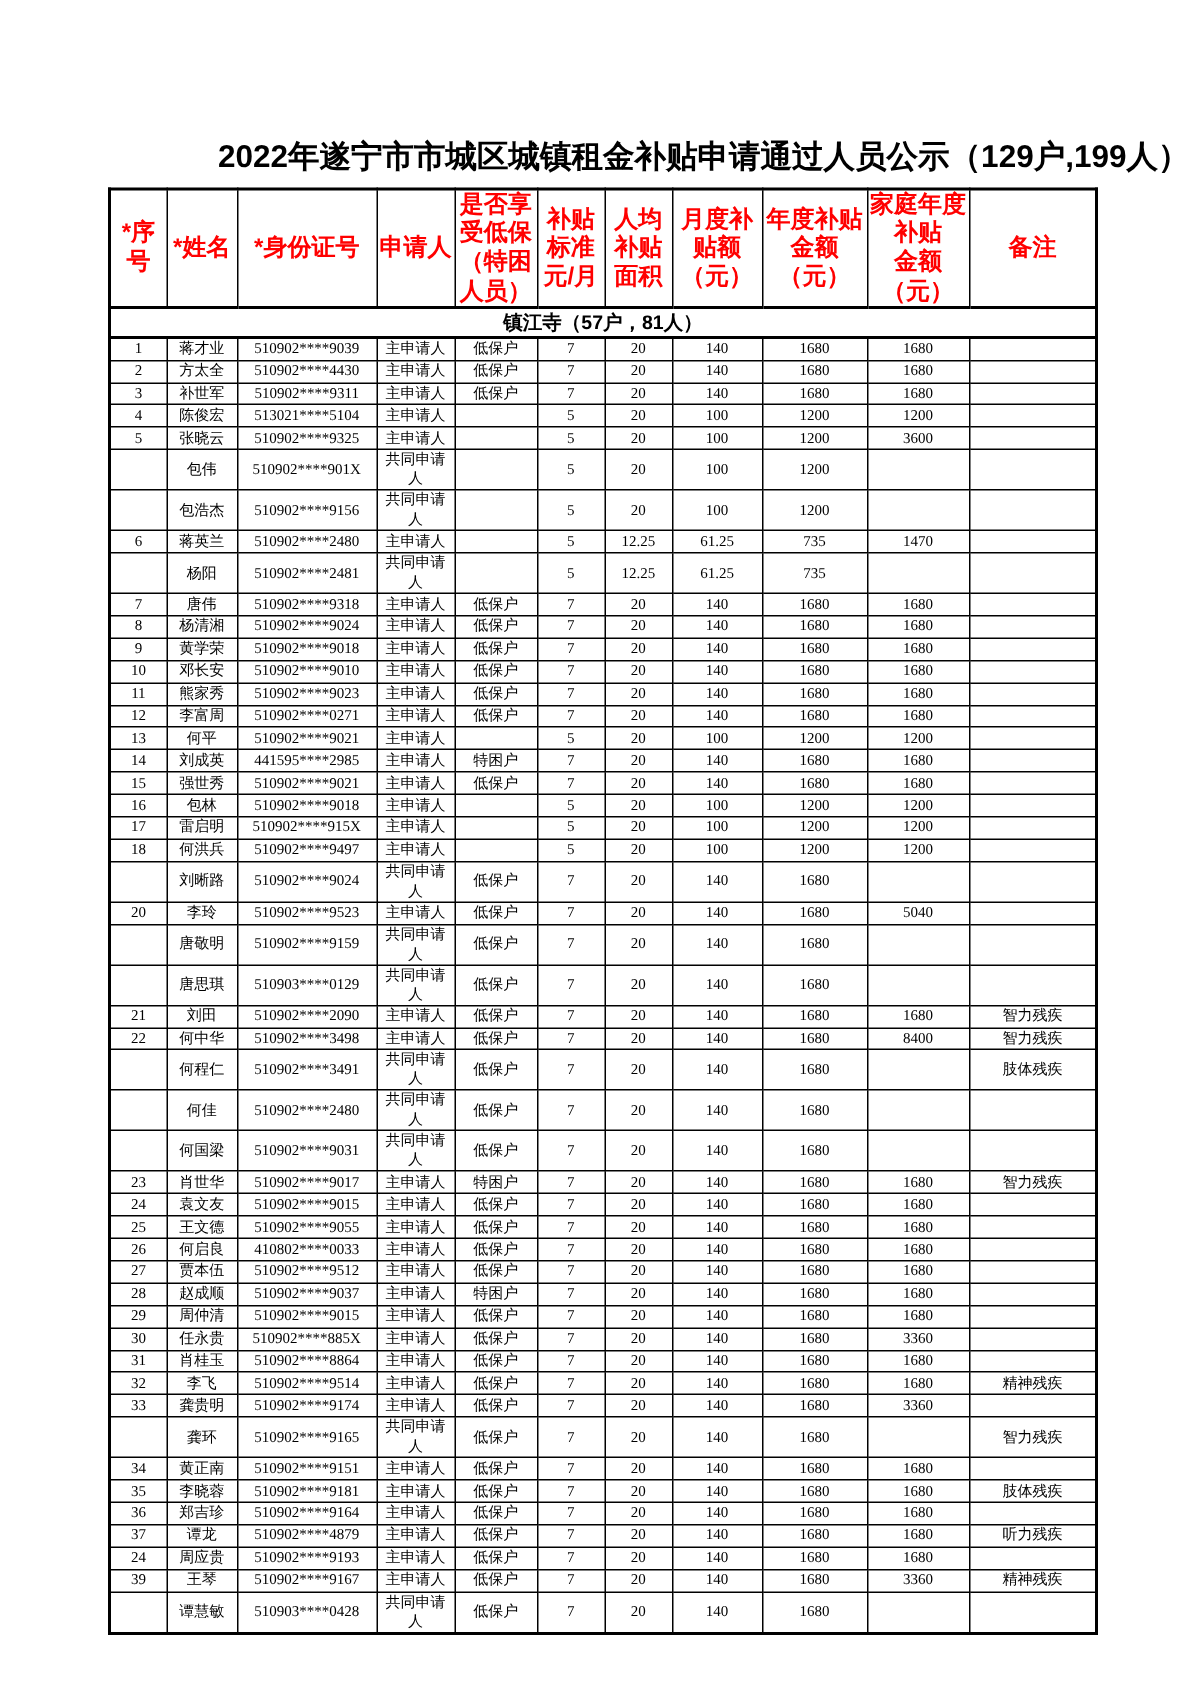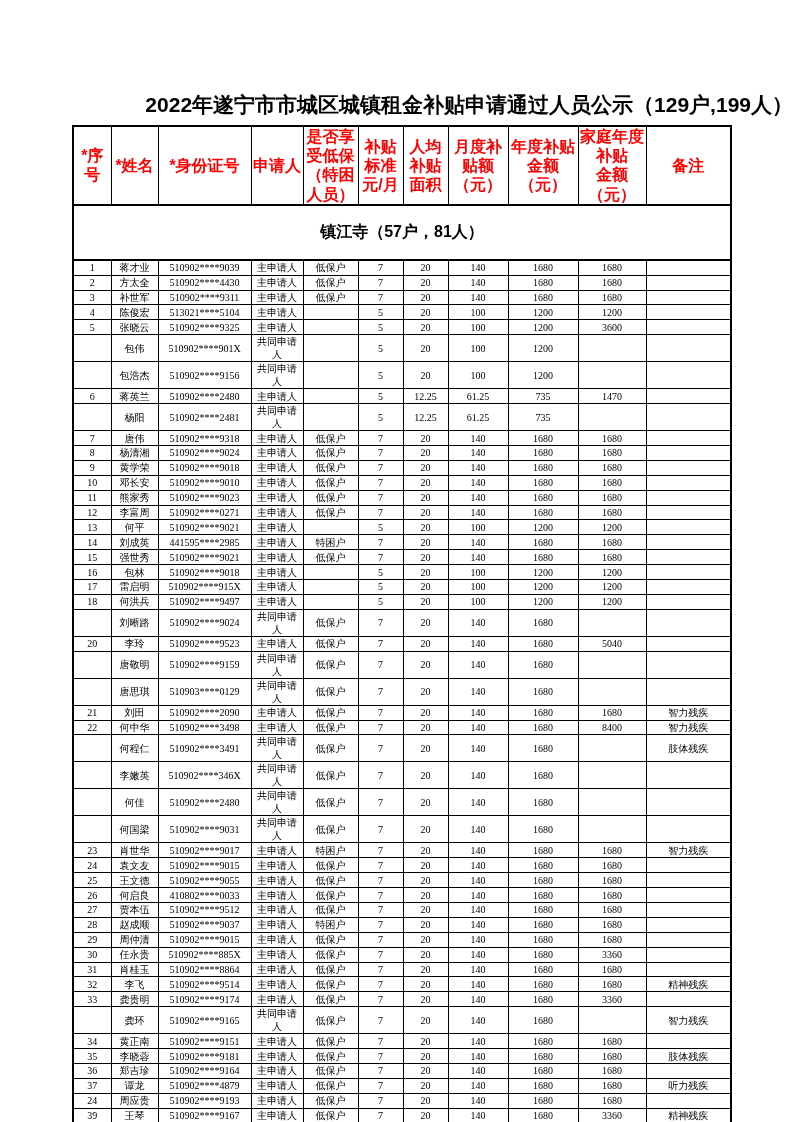--- a/index.html
+++ b/index.html
@@ -38,24 +38,24 @@
     height:30px;
     padding:0 1px;
     text-align:center;
     vertical-align:middle;
   }
   table.subsidy tr.section-row td {
     border:1px solid #000;
     border-bottom:2px solid #000;
     font-family:"Liberation Sans", sans-serif;
     font-weight:bold;
-    font-size:16px;
+    font-size:13px;
     text-align:center;
     height:17px;
-    padding:16px;
+    padding:0;
   }
   table.subsidy tbody.data td {
     border:1px solid #000;
     font-size:10px;
     line-height:13px;
     text-align:center;
     vertical-align:middle;
     height:13.9px;
     padding:0 1px;
     overflow:hidden;
@@ -467,33 +467,20 @@
         <td>低保户</td>
         <td>7</td>
         <td>20</td>
         <td>140</td>
         <td>1680</td>
         <td></td>
         <td>肢体残疾</td>
       </tr>
       <tr>
         <td></td>
-        <td>李嫩英</td>
-        <td>510902****346X</td>
-        <td>共同申请人</td>
-        <td>低保户</td>
-        <td>7</td>
-        <td>20</td>
-        <td>140</td>
-        <td>1680</td>
-        <td></td>
-        <td></td>
-      </tr>
-      <tr>
-        <td></td>
         <td>何佳</td>
         <td>510902****2480</td>
         <td>共同申请人</td>
         <td>低保户</td>
         <td>7</td>
         <td>20</td>
         <td>140</td>
         <td>1680</td>
         <td></td>
         <td></td>

